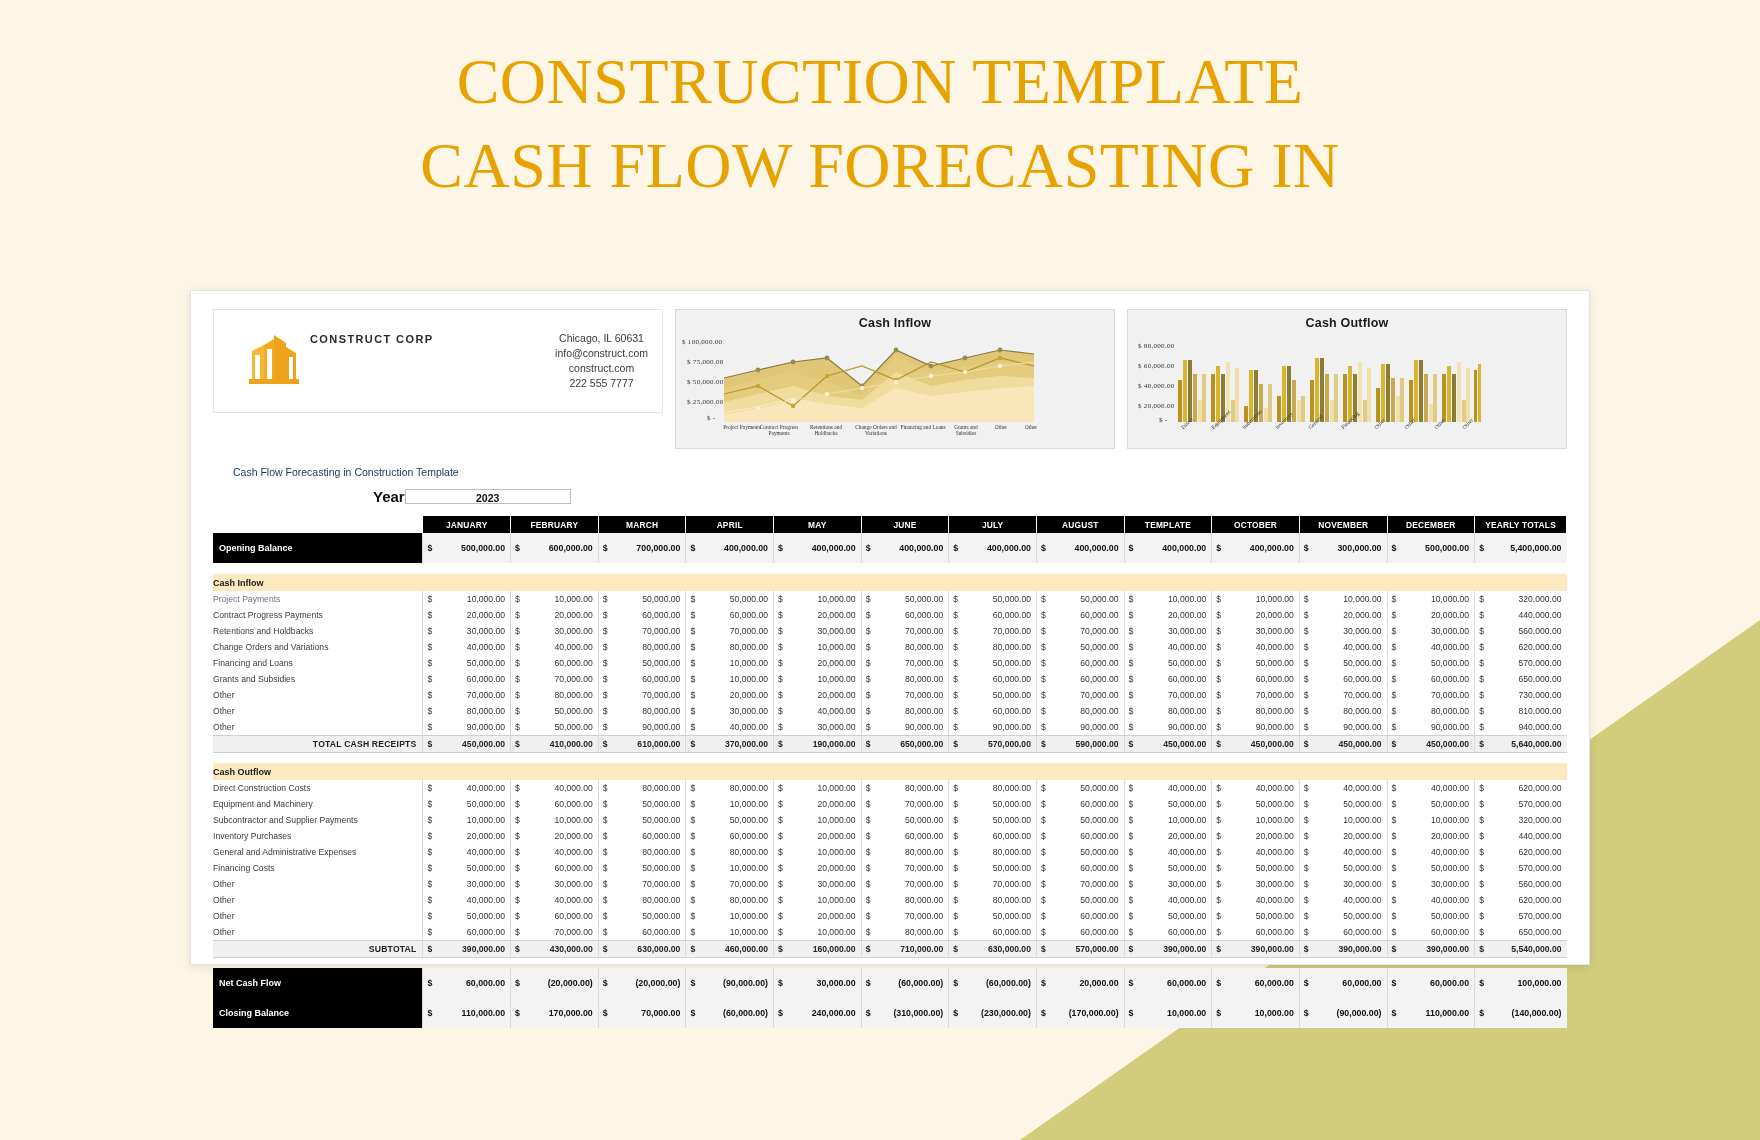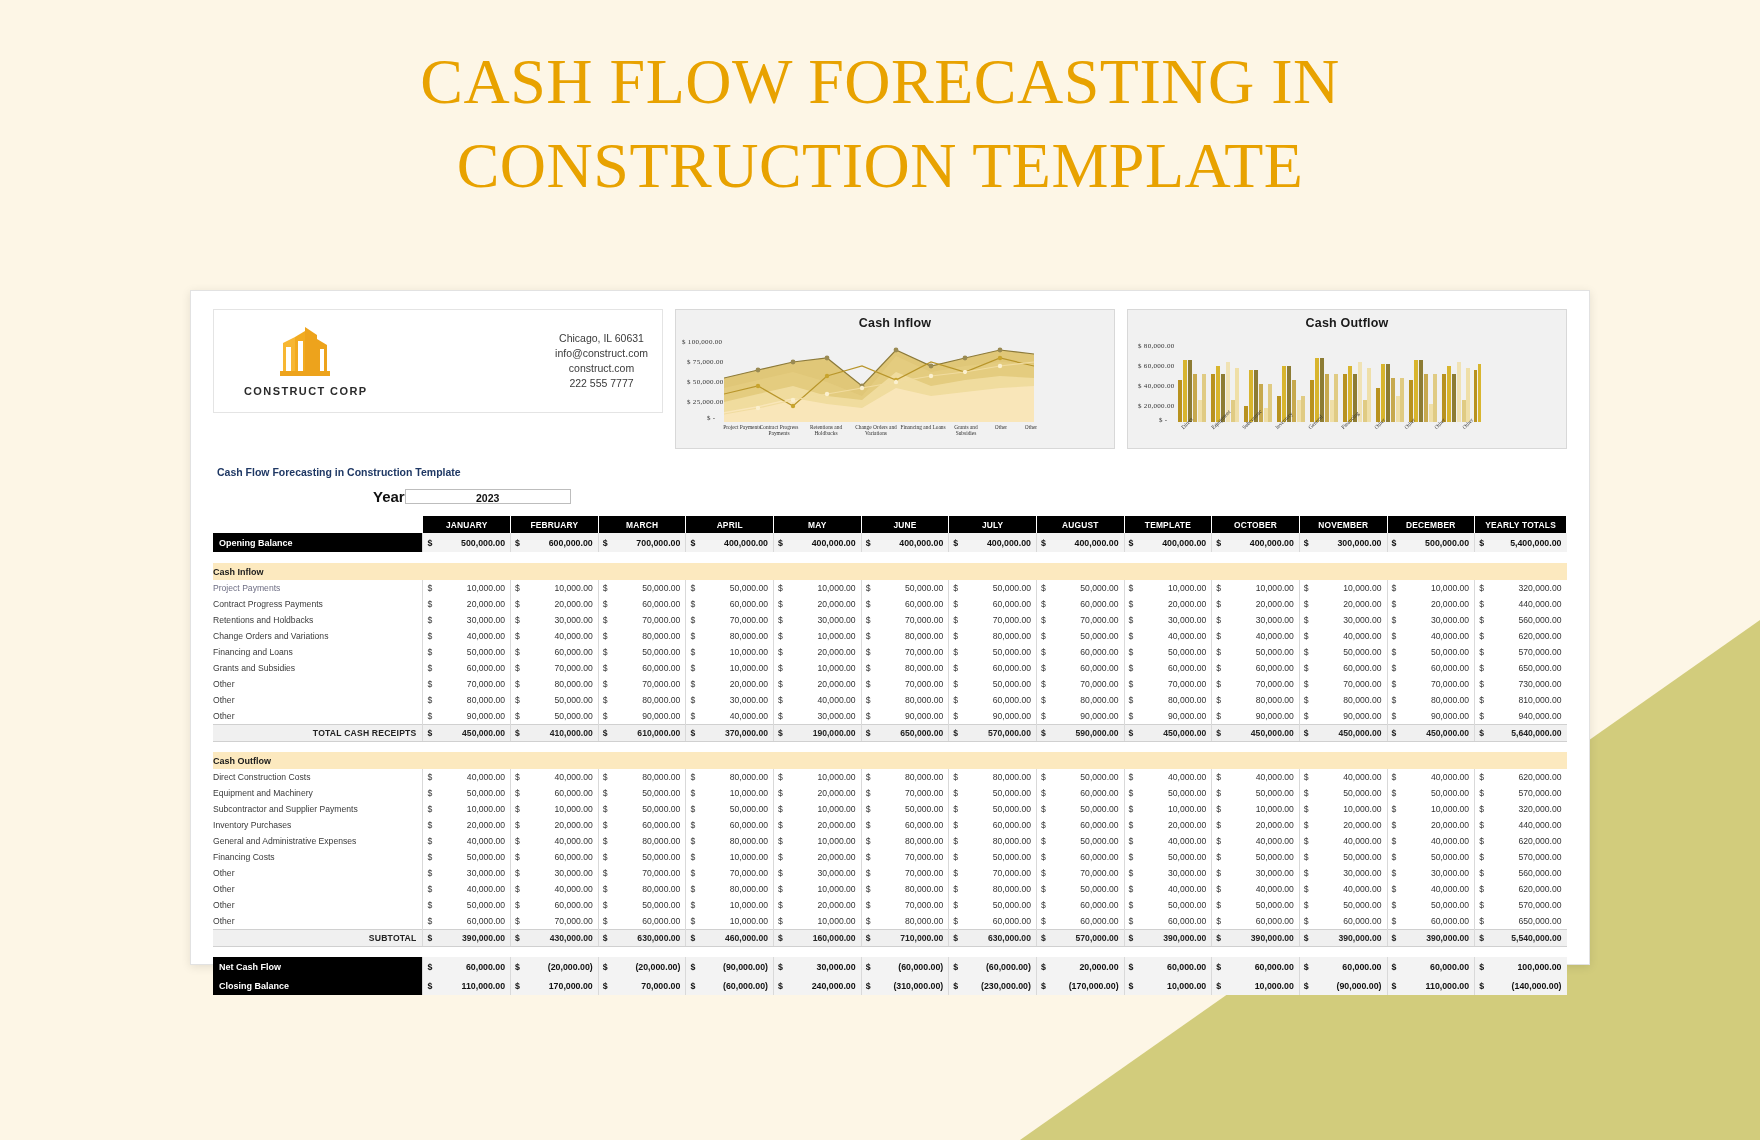--- a/index.html
+++ b/index.html
@@ -33,40 +33,40 @@
     z-index:2;
     padding:18px 22px;
   }
   
   .top-row{ display:flex; gap:12px; height:148px; }
   .brandbox{
     width:450px; border:1px solid #e4e4e4; background:#fff;
     display:flex; align-items:center; justify-content:space-between;
     padding:10px 14px 10px 30px; height:104px;
   }
-  .logo-wrap{ display:flex; flex-direction:column; align-items:center; gap:4px; }
+  .logo-wrap{ display:flex; flex-direction:row; gap:4px; }
   .logo-name{ font-size:11px; font-weight:bold; letter-spacing:1.4px; color:#2b2b2b; }
   .contact{ text-align:center; font-size:10.5px; line-height:1.45; color:#3a3a3a;margin-left:40px; }
   .chartbox{
     flex:1; border:1px solid #d8d8d8; background:#f1f1f1;
     position:relative; height:140px; overflow:hidden;
   }
   .chart-title{
     text-align:center; font-size:12.5px; font-weight:bold; color:#1a1a1a;
     padding-top:6px; letter-spacing:.2px;
   }
   .ylab{ position:absolute; font-size:7px; color:#333; font-family:"Liberation Serif", serif; letter-spacing:.3px; }
   .xlab{ position:absolute; font-size:5.4px; color:#333; text-align:center;
          font-family:"Liberation Serif", serif; line-height:1.15; }
   .xlab-rot{ position:absolute; font-size:5.6px; color:#333;
          font-family:"Liberation Serif", serif;
          transform:rotate(-45deg); transform-origin:left top; white-space:nowrap; }
   
   .tmpl-title{
-    font-size:10.5px; font-weight:bold; color:#1f3864; margin:9px 0 0 4px;
+    font-size:10.5px; font-weight:normal; color:#1f3864; margin:9px 0 0 20px;
   }
   .year-line{ display:flex; align-items:center; margin:10px 0 0 0; }
   .year-label{ font-size:15px; font-weight:bold; color:#111; margin-left:160px; }
   .year-input{
     width:166px; height:15px; border:1px solid #bdbdbd; background:#fff;
     font-size:10.5px; font-weight:bold; text-align:center; color:#111;
     line-height:17px;
   }
   
   table.grid{ border-collapse:collapse; width:100%; margin-top:11px; table-layout:fixed; }
@@ -79,43 +79,43 @@
     text-align:center; height:17px; letter-spacing:.2px;
     border-left:1px solid #fff; border-right:1px solid #fff;
   }
   .hdr th.blank{ background:transparent; border:none; }
   .money{ font-size:8.6px; color:#333; height:16px; }
   .money .d{ float:left; padding-left:4px; }
   .money .v{ float:right; padding-right:5px; }
   .cell{ border-left:1px solid #d9d9d9; }
   .rowlabel{ font-size:8.6px; color:#3a3a3a; padding-left:8px; }
   .blackrow td.lab{
-    background:#000; color:#fff; font-size:9px; font-weight:bold; padding-left:6px; height:19px;
+    background:#000; color:#fff; font-size:9px; font-weight:bold; padding-left:6px; height:30px;
   }
   .blackrow td.cell{ background:#f3f3f3; font-weight:bold; color:#111; font-size:8.8px; height:19px; }
   .sectionband td{
     background:#fce9bf; font-size:9px; font-weight:bold; color:#1a1a1a;
     padding-left:6px; height:17px;
   }
   .totalrow td{ background:#f0f0f0; font-weight:bold; color:#222; font-size:8.6px; height:17px;
                 border-top:1px solid #d0d0d0; border-bottom:1px solid #d0d0d0;}
   .totalrow td.lab{ text-align:right; padding-right:6px; letter-spacing:.2px; }
   .spacer td{ height:11px; }
   .gray { color:#6e6e84; }
   
   svg{ display:block; }
 </style>
 </head>
 <body>
 
 <div class="corner-wedge"></div>
 
 <div class="page-title">
+  <div>CONSTRUCTION TEMPLATE</div>
   <div>CASH FLOW FORECASTING IN</div>
-  <div>CONSTRUCTION TEMPLATE</div>
 </div>
 
 <div class="sheet">
 
   <div class="top-row">
 
     <div class="brandbox">
       <div class="logo-wrap">
         <svg width="62" height="56" viewBox="0 0 62 56">
           <polygon points="30,2 42,10 42,48 30,48" fill="#eda31c"></polygon>

